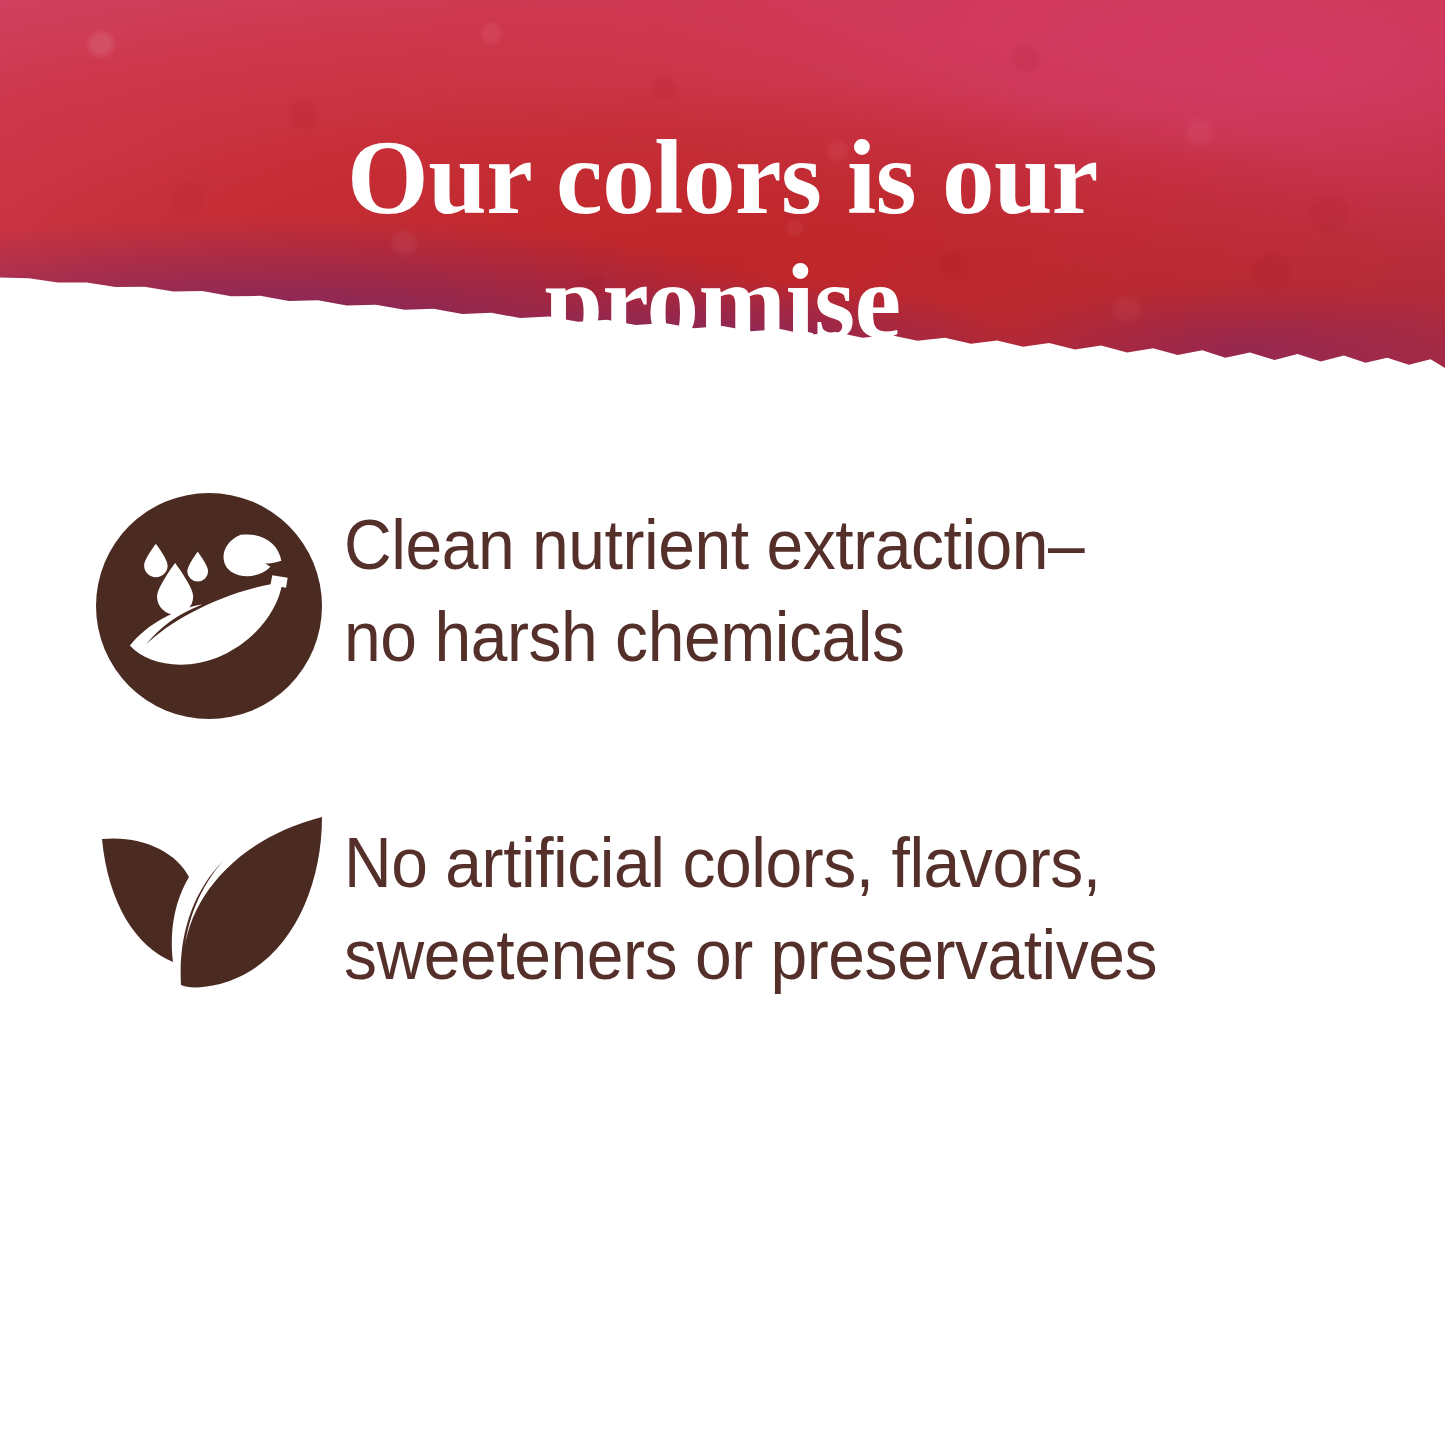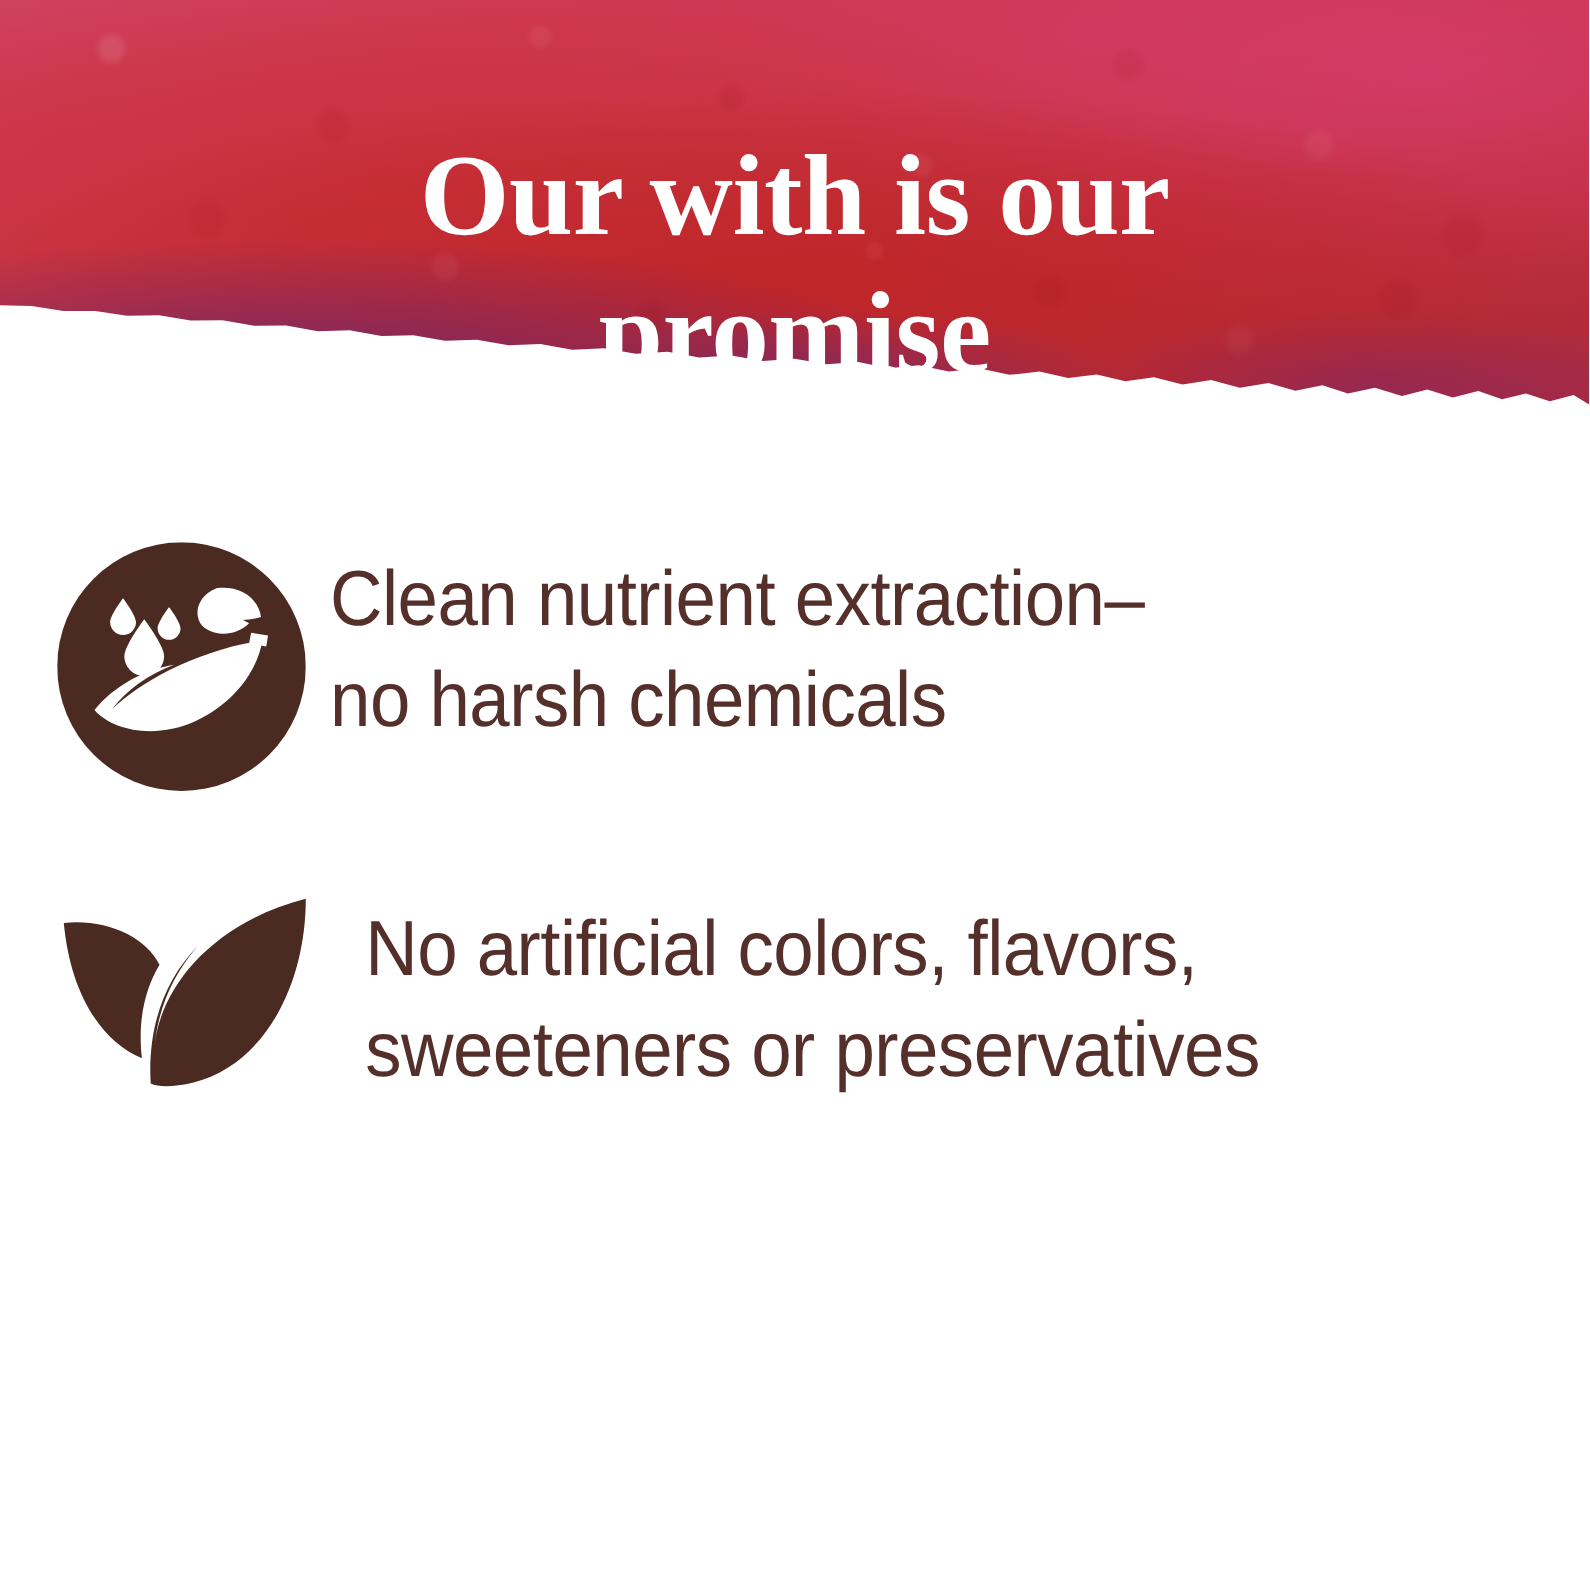--- a/index.html
+++ b/index.html
@@ -99,26 +99,25 @@
   
   .promise-list {
     position: absolute;
     left: 0;
     top: 368px;
     width: 1445px;
   }
   .promise-row {
     display: flex;
     align-items: flex-start;
-    padding-left: 40px;
+    padding-left: 96px;
     padding-right: 60px;
-    margin-left: 12px;
   }
   .promise-row.row-1 { margin-top: 125px; }
-  .promise-row.row-2 { margin-top: 92px; gap: 32px; }
+  .promise-row.row-2 { margin-top: 92px; }
   .promise-row.row-3 { margin-top: 62px; }
 
   .icon-cell {
     width: 248px;
     flex: 0 0 248px;
     display: flex;
     align-items: flex-start;
     justify-content: flex-start;
   }
   .icon-cell svg { display: block; }
@@ -137,21 +136,21 @@
     padding-top: 6px;
   }
 </style>
 </head>
 <body>
 
 <div class="banner">
   <div class="banner-paint">
     <div class="banner-texture"></div>
   </div>
-  <h1 class="banner-title">Our with is our
+  <h1 class="banner-title">Our colors is our
 promise</h1>
 </div>
 
 <div class="promise-list">
 
   <div class="promise-row row-1">
     <div class="icon-cell">
       <svg width="226" height="226" viewBox="0 0 100 100" aria-hidden="true">
         <circle cx="50" cy="50" r="50" fill="#4b2b21"></circle>
         <g fill="#ffffff">

